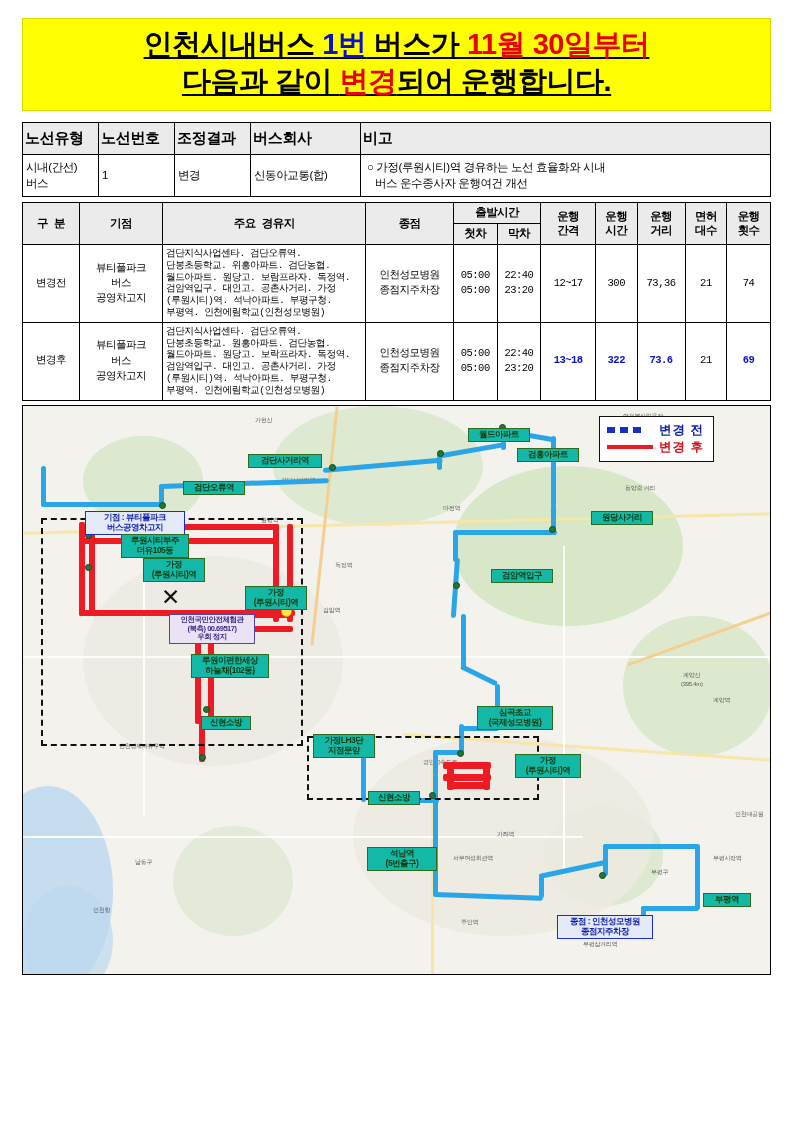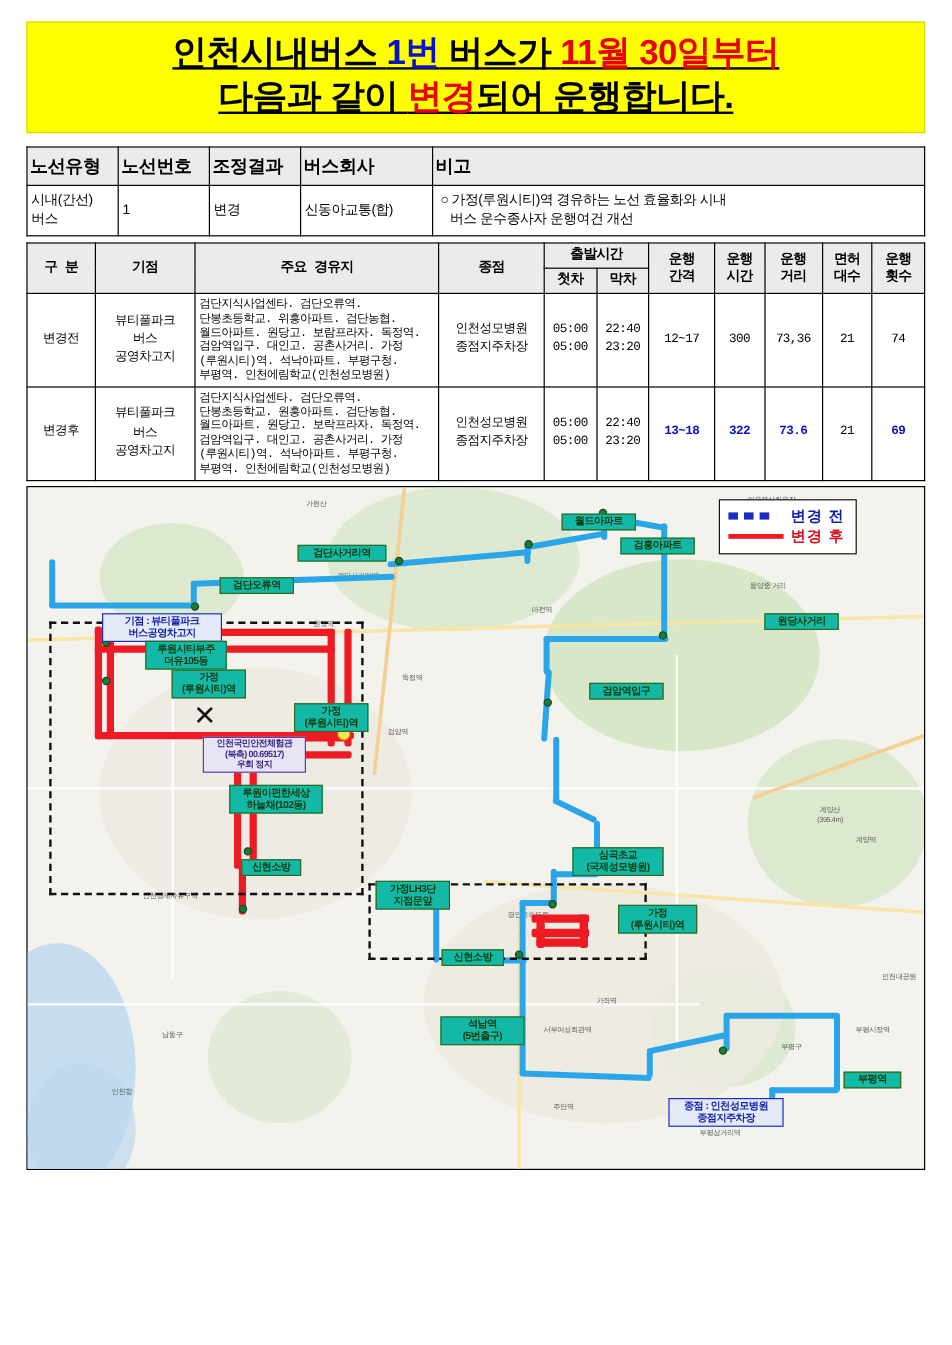--- a/index.html
+++ b/index.html
@@ -409,21 +409,21 @@
       <div class="xmark" style="left:138px;top:180px">✕</div>
 
       <div class="dashbox" style="left:18px;top:112px;width:262px;height:228px"></div>
       <div class="dashbox" style="left:284px;top:330px;width:232px;height:64px"></div>
 
       <div id="map-labels">
           <div class="lab lab-g" style="left: 445px; top: 22px; width: 62px;">월드아파트</div>
           <div class="lab lab-g" style="left: 494px; top: 42px; width: 62px;">검흥아파트</div>
           <div class="lab lab-g" style="left: 225px; top: 48px; width: 74px;">검단사거리역</div>
           <div class="lab lab-g" style="left: 160px; top: 75px; width: 62px;">검단오류역</div>
-          <div class="lab lab-g" style="left: 568px; top: 105px; width: 62px; margin-left: 46px;">원당사거리</div>
+          <div class="lab lab-g" style="left: 568px; top: 105px; width: 62px;">원당사거리</div>
           <div class="lab lab-g" style="left: 468px; top: 163px; width: 62px;">검암역입구</div>
           <div class="lab lab-b" style="left: 62px; top: 105px; width: 100px;">
             <div>기점 : 뷰티풀파크</div>
             <div>버스공영차고지</div>
           </div>
           <div class="lab lab-g" style="left: 98px; top: 128px; width: 68px;">
             <div>루원시티부주</div>
             <div>더유105동</div>
           </div>
           <div class="lab lab-g" style="left: 120px; top: 152px; width: 62px;">

